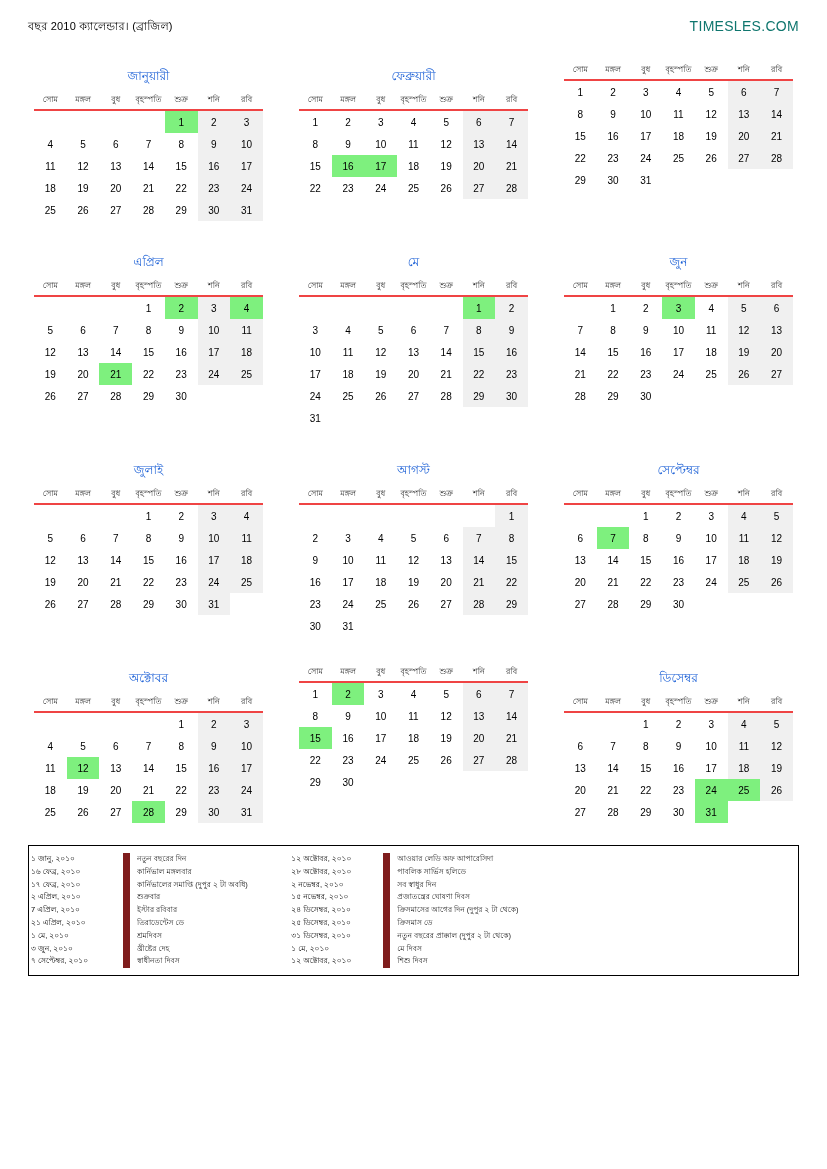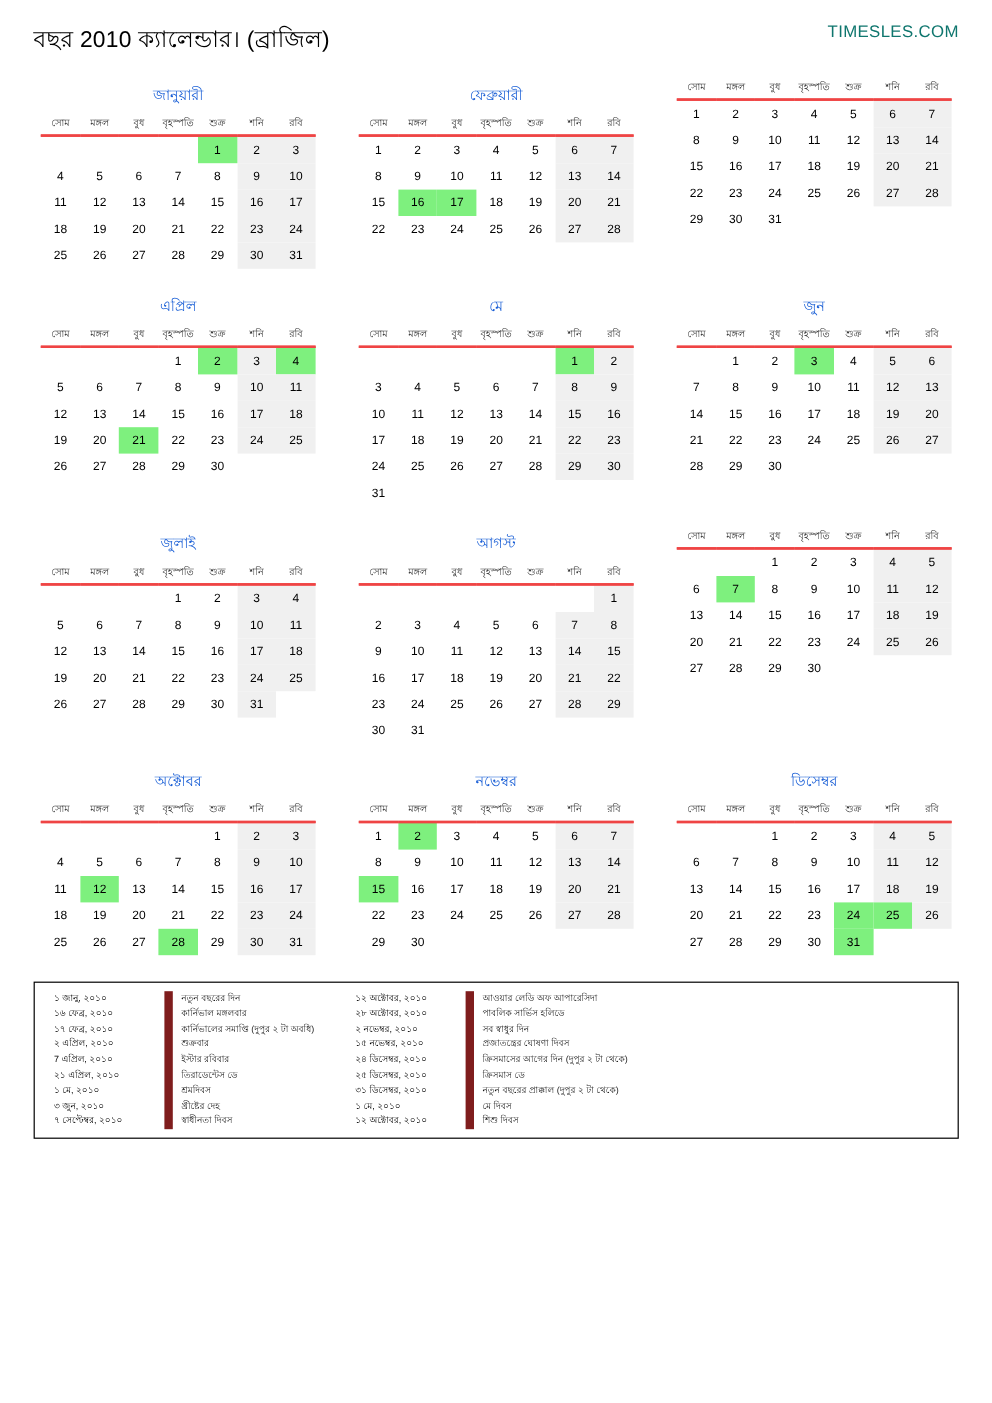--- a/index.html
+++ b/index.html
@@ -1,31 +1,31 @@
 <!DOCTYPE html>
 <html><head>
 <meta charset="utf-8">
 <style>
   html,body{margin:0;padding:0;background:#ffffff;}
   body{width:827px;height:1169px;font-family:"Liberation Sans", sans-serif;color:#000;}
   .page{position:relative;width:827px;height:1169px;box-sizing:border-box;padding:18px 28px;}
   .header{display:flex;align-items:flex-start;justify-content:space-between;margin-bottom:14px;}
-  .title{font-size:19px;color:#000;letter-spacing:.2px;}
+  .title{font-size:11px;color:#000;letter-spacing:.2px;}
   .brand{font-size:14px;color:#0f766e;letter-spacing:.3px;}
   .grid{display:grid;grid-template-columns:repeat(3,1fr);column-gap:24px;row-gap:16px;}
-  .month{padding:0 6px;}
+  .month{padding:0 6px;margin-top:10px;}
   .month-name{text-align:center;color:#1a5fd6;font-size:12px;margin:6px 0 4px 0;}
   table.cal{width:100%;border-collapse:collapse;table-layout:fixed;}
   table.cal th{font-size:8px;font-weight:normal;color:#333;padding:2px 0 3px 0;text-align:center;}
   table.cal thead tr{border-bottom:2px solid #ef4444;}
   table.cal td{font-size:10px;text-align:center;padding:5px 0;color:#000;height:12px;}
   td.we{background:#f0f0f0;}
   td.hl{background:#7ef07e;}
   td.empty{background:transparent;}
-  .legend{position:relative;margin-top:22px;border:1px solid #000;padding:7px 16px;}
+  .legend{position:relative;margin-top:22px;border:1px solid #000;padding:7px 2px;}
   .legend-cols{display:grid;grid-template-columns:repeat(3,1fr);column-gap:16px;}
   .lg-col{display:flex;}
   .lg-dates{width:92px;}
   .lg-names{flex:1;border-left:7px solid #7f1d1d;padding-left:7px;}
   .lg-row{font-size:7.5px;line-height:12.8px;color:#000;white-space:nowrap;overflow:hidden;}
   .lg-names .lg-row{color:#1a1a1a;}
 </style>
 </head>
 <body>
 
@@ -543,20 +543,21 @@
               <td class="empty">&nbsp;</td>
               <td class="empty">&nbsp;</td>
               <td class="empty">&nbsp;</td>
               <td class="empty">&nbsp;</td>
               <td class="empty">&nbsp;</td>
             </tr>
           </tbody>
         </table>
       </div>
       <div class="month">
+        <div class="month-name">সেপ্টেম্বর</div>
         <table class="cal">
           <thead>
             <tr>
               <th>সোম</th>
               <th>মঙ্গল</th>
               <th>বুধ</th>
               <th>বৃহস্পতি</th>
               <th>শুক্র</th>
               <th>শনি</th>
               <th>রবি</th>
@@ -668,21 +669,20 @@
               <td>27</td>
               <td class="hl">28</td>
               <td>29</td>
               <td class="we">30</td>
               <td class="we">31</td>
             </tr>
           </tbody>
         </table>
       </div>
       <div class="month">
-        <div class="month-name">নভেম্বর</div>
         <table class="cal">
           <thead>
             <tr>
               <th>সোম</th>
               <th>মঙ্গল</th>
               <th>বুধ</th>
               <th>বৃহস্পতি</th>
               <th>শুক্র</th>
               <th>শনি</th>
               <th>রবি</th>

